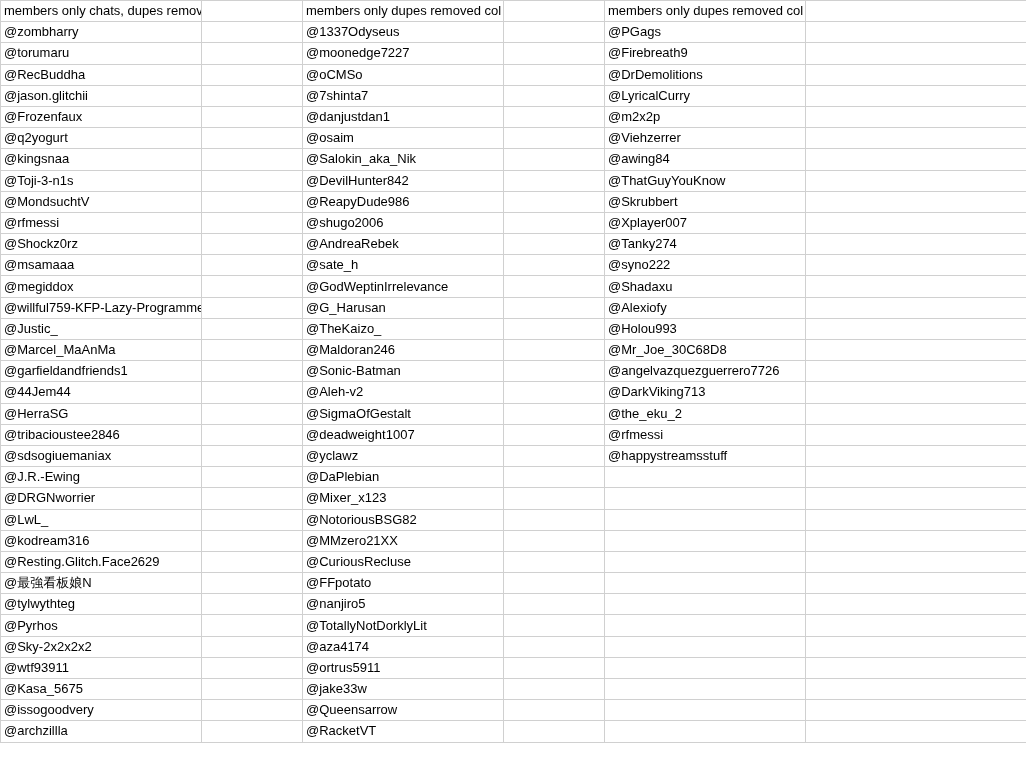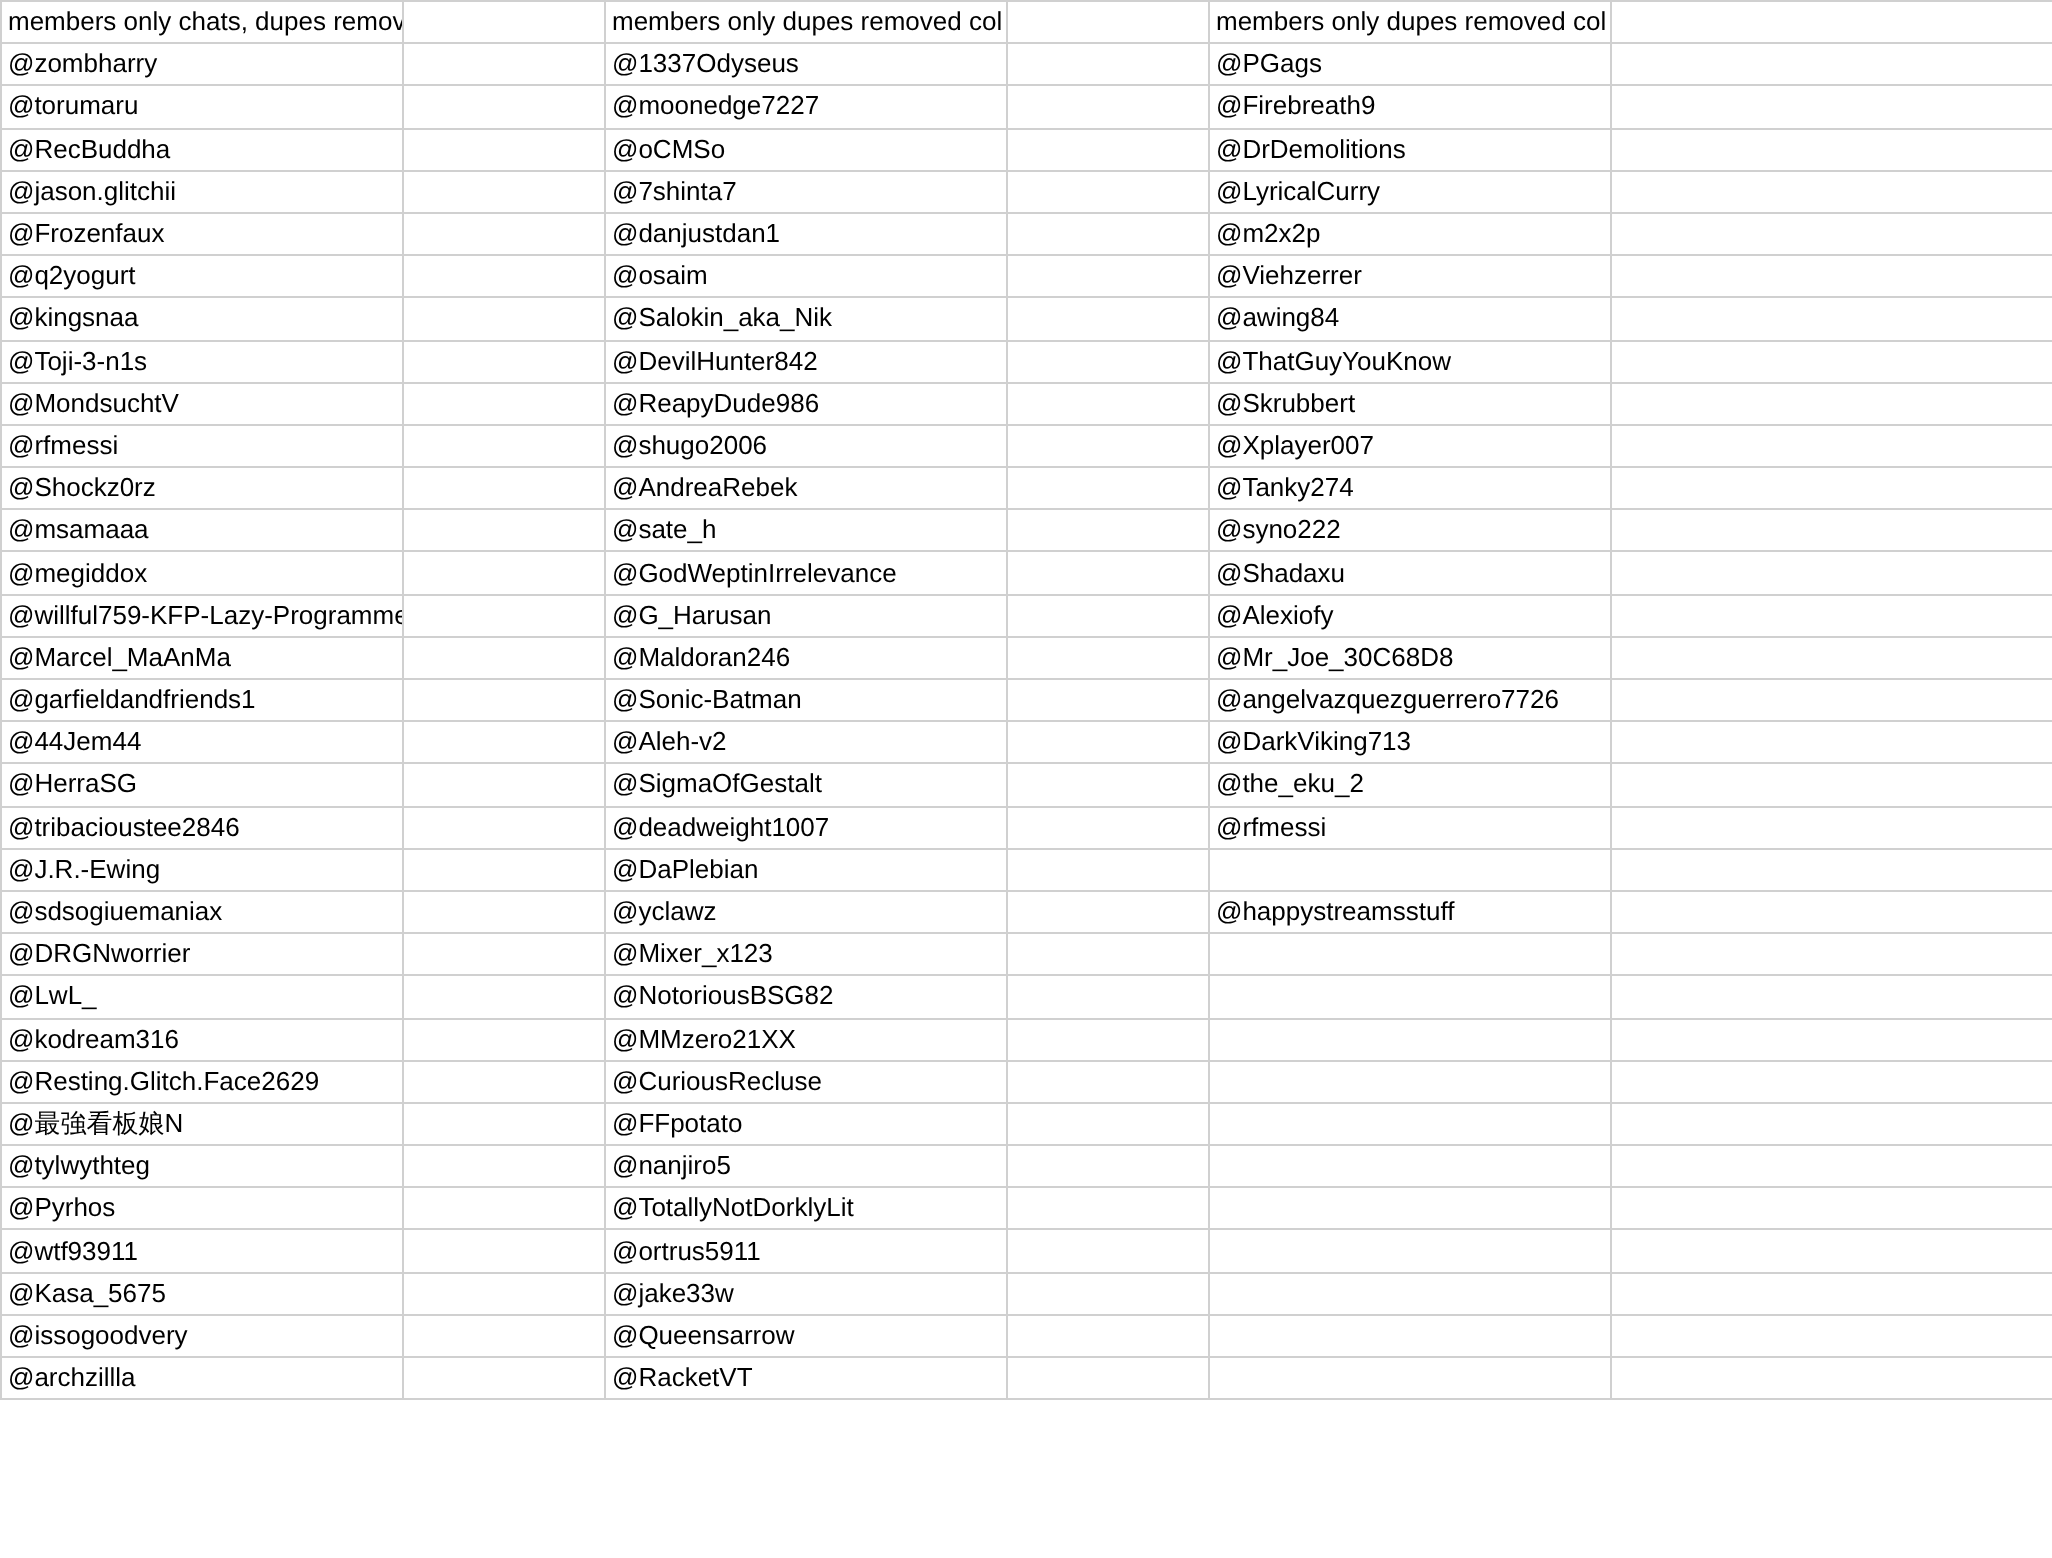--- a/index.html
+++ b/index.html
@@ -166,20 +166,28 @@
       </tr>
       <tr>
         <td>@willful759-KFP-Lazy-Programmer</td>
         <td></td>
         <td>@G_Harusan</td>
         <td></td>
         <td>@Alexiofy</td>
         <td></td>
       </tr>
       <tr>
+        <td>@Justic_</td>
+        <td></td>
+        <td>@TheKaizo_</td>
+        <td></td>
+        <td>@Holou993</td>
+        <td></td>
+      </tr>
+      <tr>
         <td>@Marcel_MaAnMa</td>
         <td></td>
         <td>@Maldoran246</td>
         <td></td>
         <td>@Mr_Joe_30C68D8</td>
         <td></td>
       </tr>
       <tr>
         <td>@garfieldandfriends1</td>
         <td></td>
@@ -206,36 +214,36 @@
       </tr>
       <tr>
         <td>@tribacioustee2846</td>
         <td></td>
         <td>@deadweight1007</td>
         <td></td>
         <td>@rfmessi</td>
         <td></td>
       </tr>
       <tr>
+        <td>@sdsogiuemaniax</td>
+        <td></td>
+        <td>@yclawz</td>
+        <td></td>
+        <td>@happystreamsstuff</td>
+        <td></td>
+      </tr>
+      <tr>
         <td>@J.R.-Ewing</td>
         <td></td>
         <td>@DaPlebian</td>
         <td></td>
         <td></td>
         <td></td>
       </tr>
       <tr>
-        <td>@sdsogiuemaniax</td>
-        <td></td>
-        <td>@yclawz</td>
-        <td></td>
-        <td>@happystreamsstuff</td>
-        <td></td>
-      </tr>
-      <tr>
         <td>@DRGNworrier</td>
         <td></td>
         <td>@Mixer_x123</td>
         <td></td>
         <td></td>
         <td></td>
       </tr>
       <tr>
         <td>@LwL_</td>
         <td></td>
@@ -273,20 +281,28 @@
         <td></td>
         <td>@nanjiro5</td>
         <td></td>
         <td></td>
         <td></td>
       </tr>
       <tr>
         <td>@Pyrhos</td>
         <td></td>
         <td>@TotallyNotDorklyLit</td>
+        <td></td>
+        <td></td>
+        <td></td>
+      </tr>
+      <tr>
+        <td>@Sky-2x2x2x2</td>
+        <td></td>
+        <td>@aza4174</td>
         <td></td>
         <td></td>
         <td></td>
       </tr>
       <tr>
         <td>@wtf93911</td>
         <td></td>
         <td>@ortrus5911</td>
         <td></td>
         <td></td>

